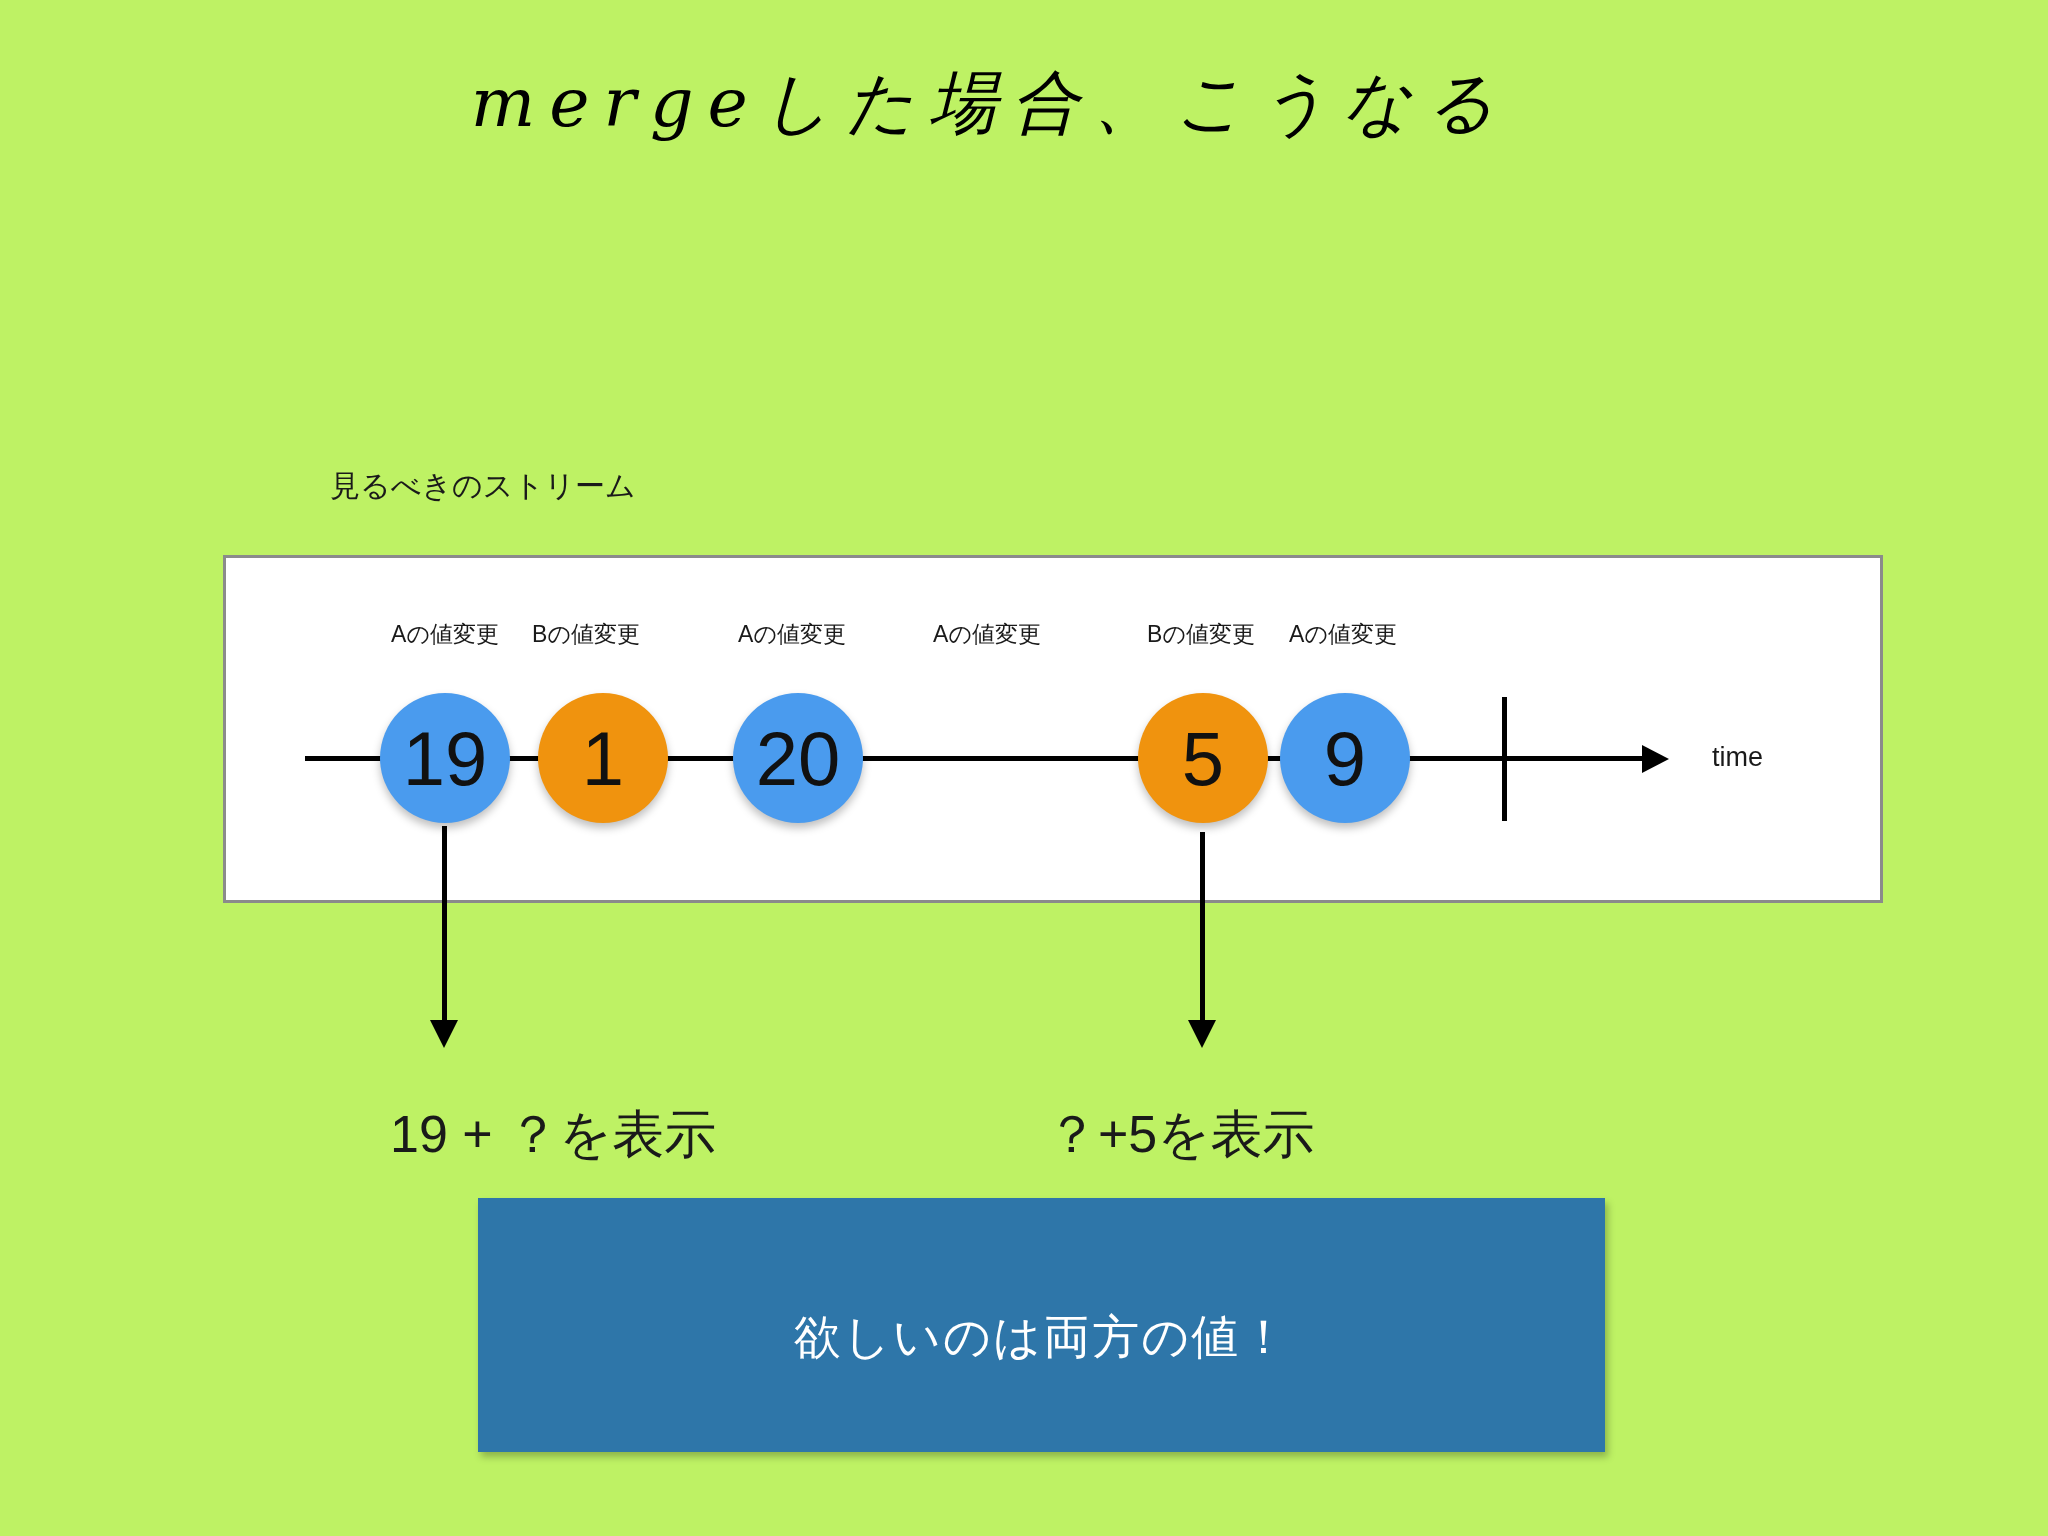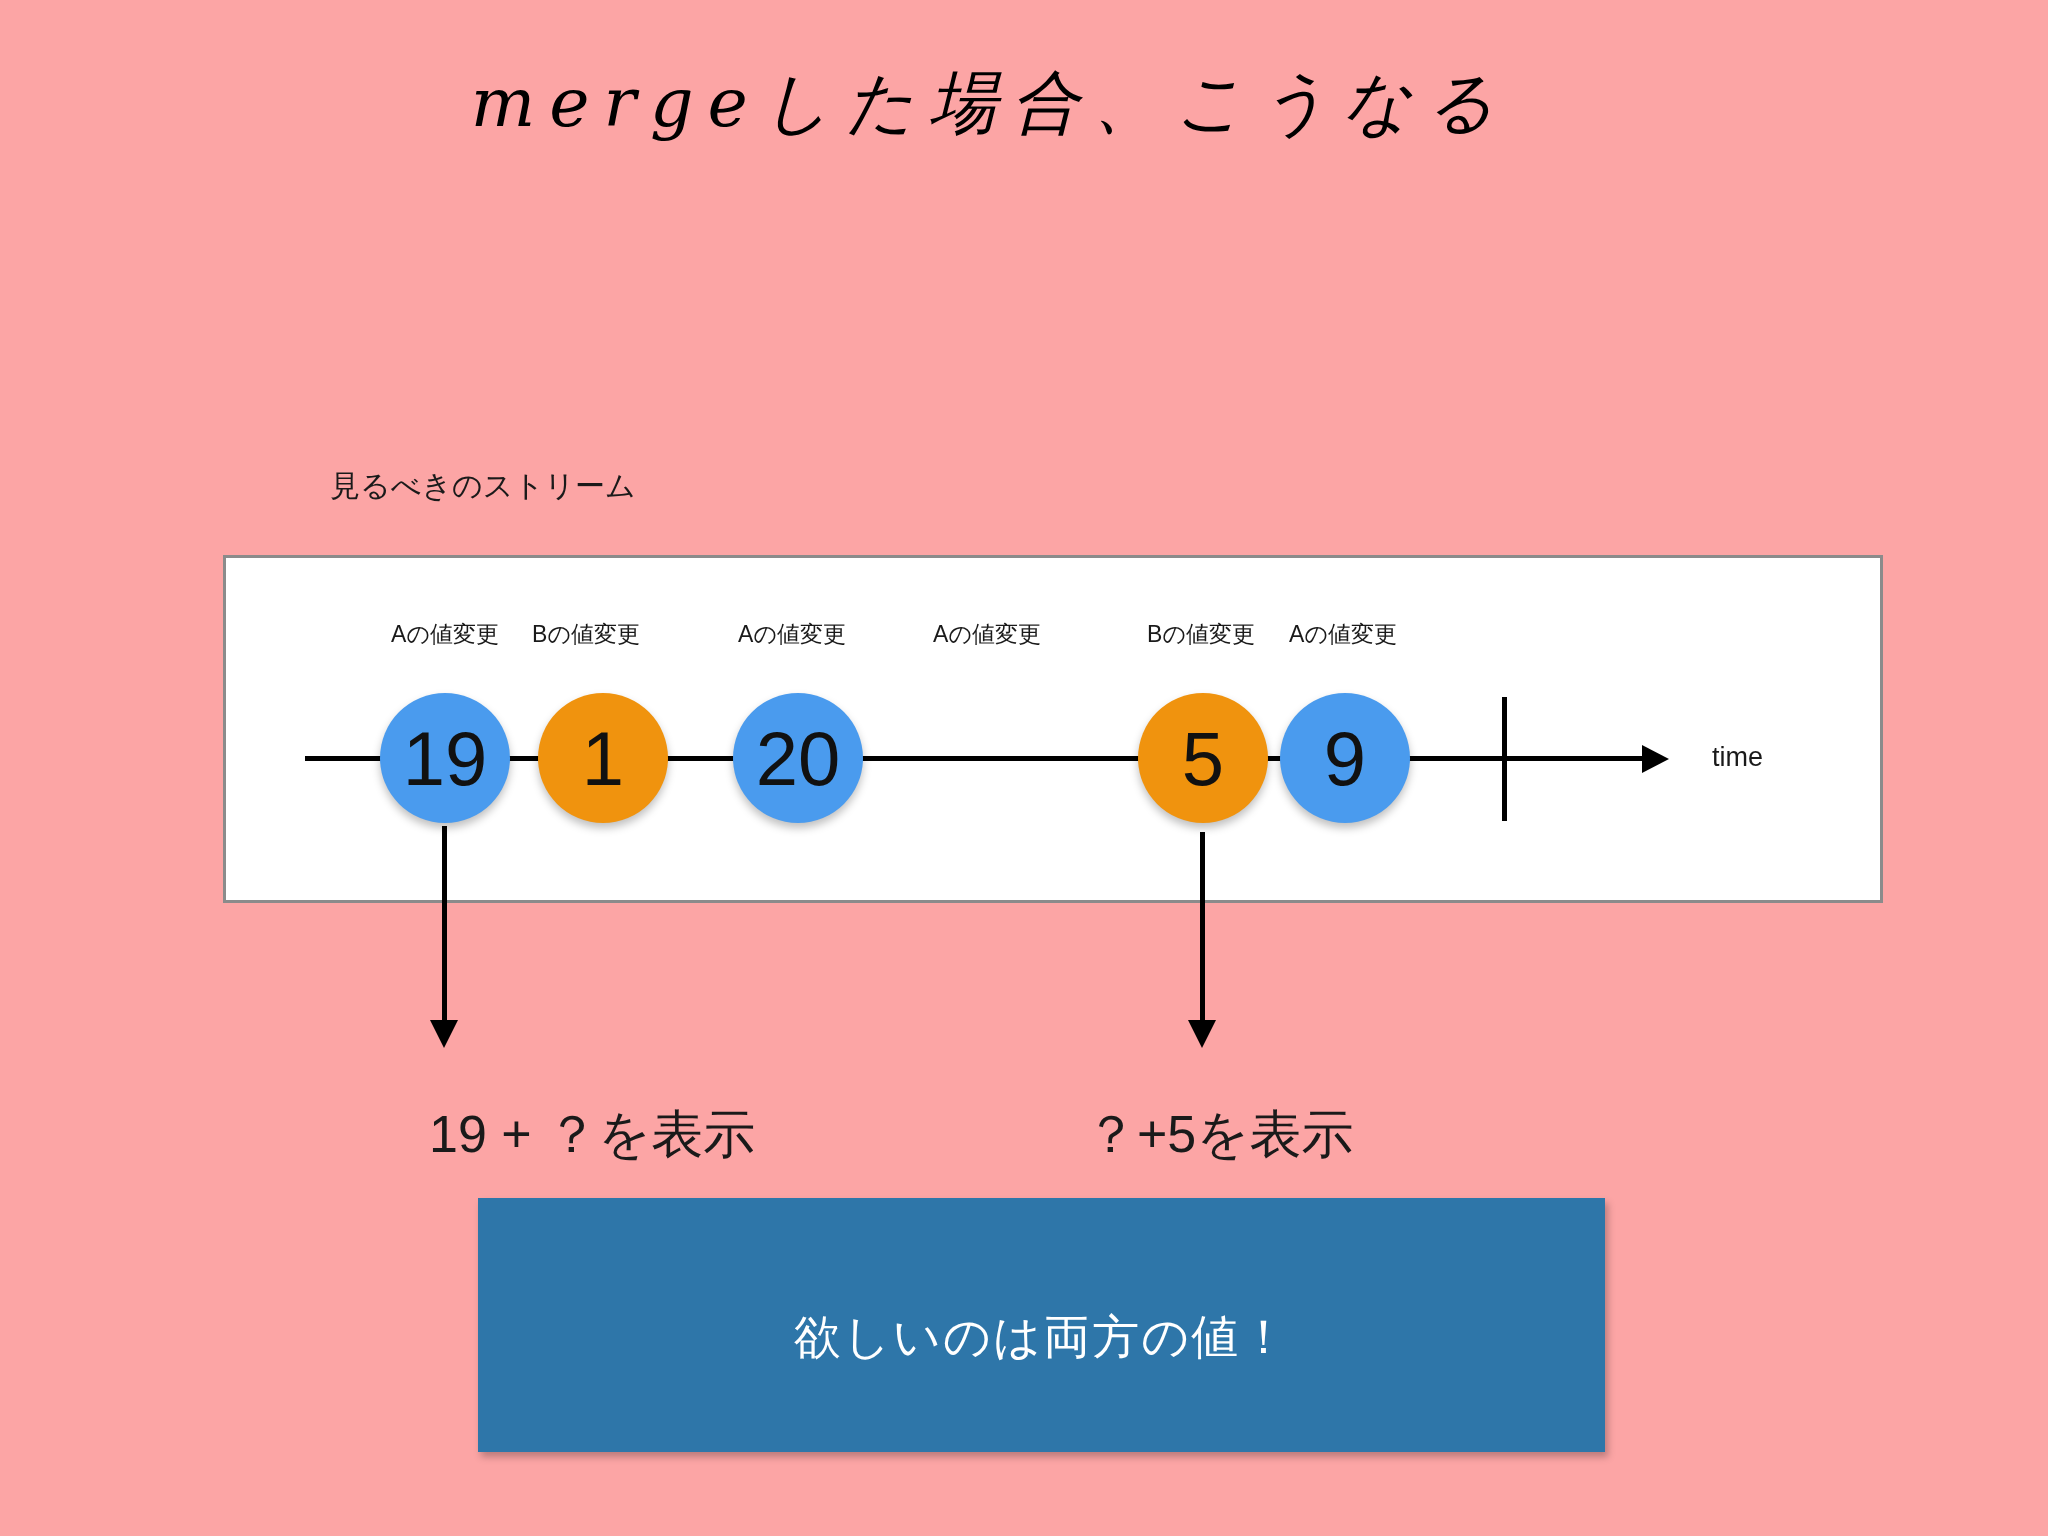--- a/index.html
+++ b/index.html
@@ -1,19 +1,19 @@
 <!DOCTYPE html>
 <html><head>
 <meta charset="utf-8">
 <style>
   html,body{margin:0;padding:0;background:#ffffff;}
   .slide{
     position:relative;
     width:2048px;height:1536px;
-    background:#fca5a5;
+    background:#bef264;
     overflow:hidden;
     font-family:"Liberation Sans", sans-serif;
     color:#111;
     text-decoration:underline;
   }
   
   .title{
     position:absolute;
     left:0; top:58px; width:1980px;
     margin:0;
@@ -120,21 +120,20 @@
   }
   .down-arrowhead.d1{left:430px; top:1020px;}
   .down-arrowhead.d2{left:1188px; top:1020px;}
   
   .formula{
     position:absolute;
     top:1100px;
     font-size:52px;
     color:#1a1a1a;
     white-space:nowrap;
-    margin-left:39px;
   }
   .formula.left{left:390px;}
   .formula.right{left:1046px;}
   
   .callout{
     position:absolute;
     left:478px; top:1198px;
     width:1127px; height:254px;
     display:flex; align-items:center; justify-content:center;
     box-shadow:3px 5px 7px rgba(0,0,0,0.25);

